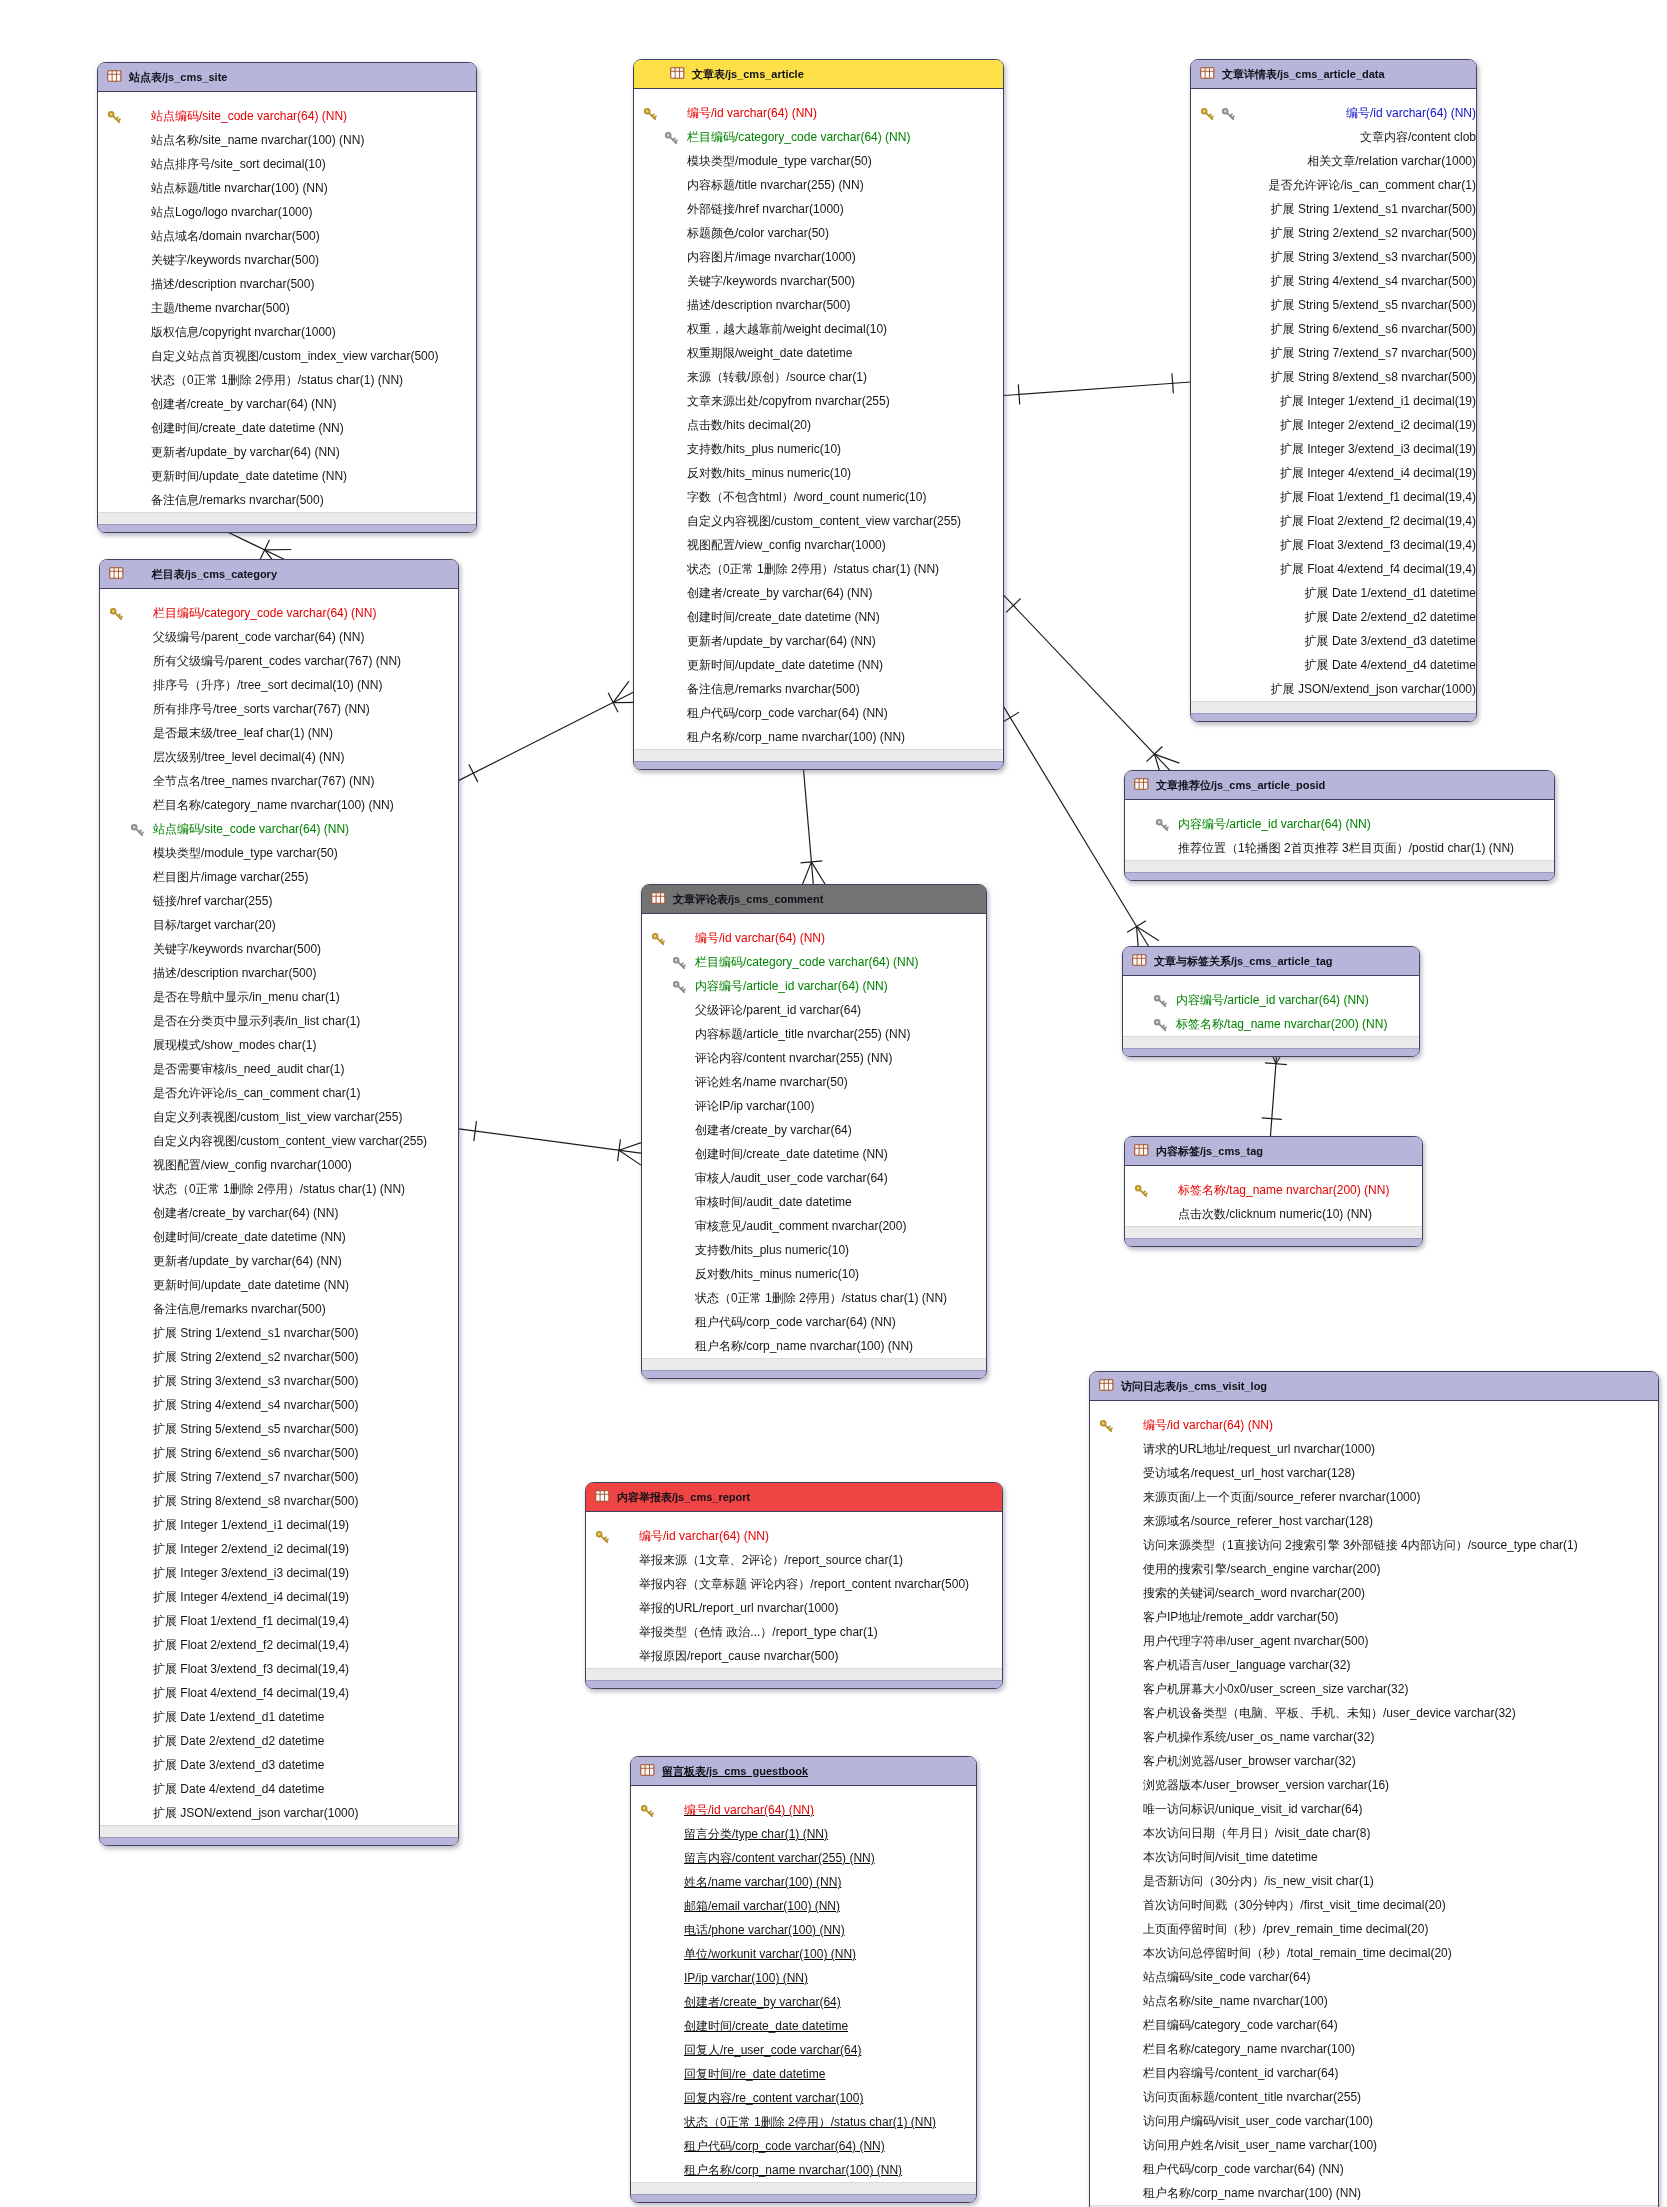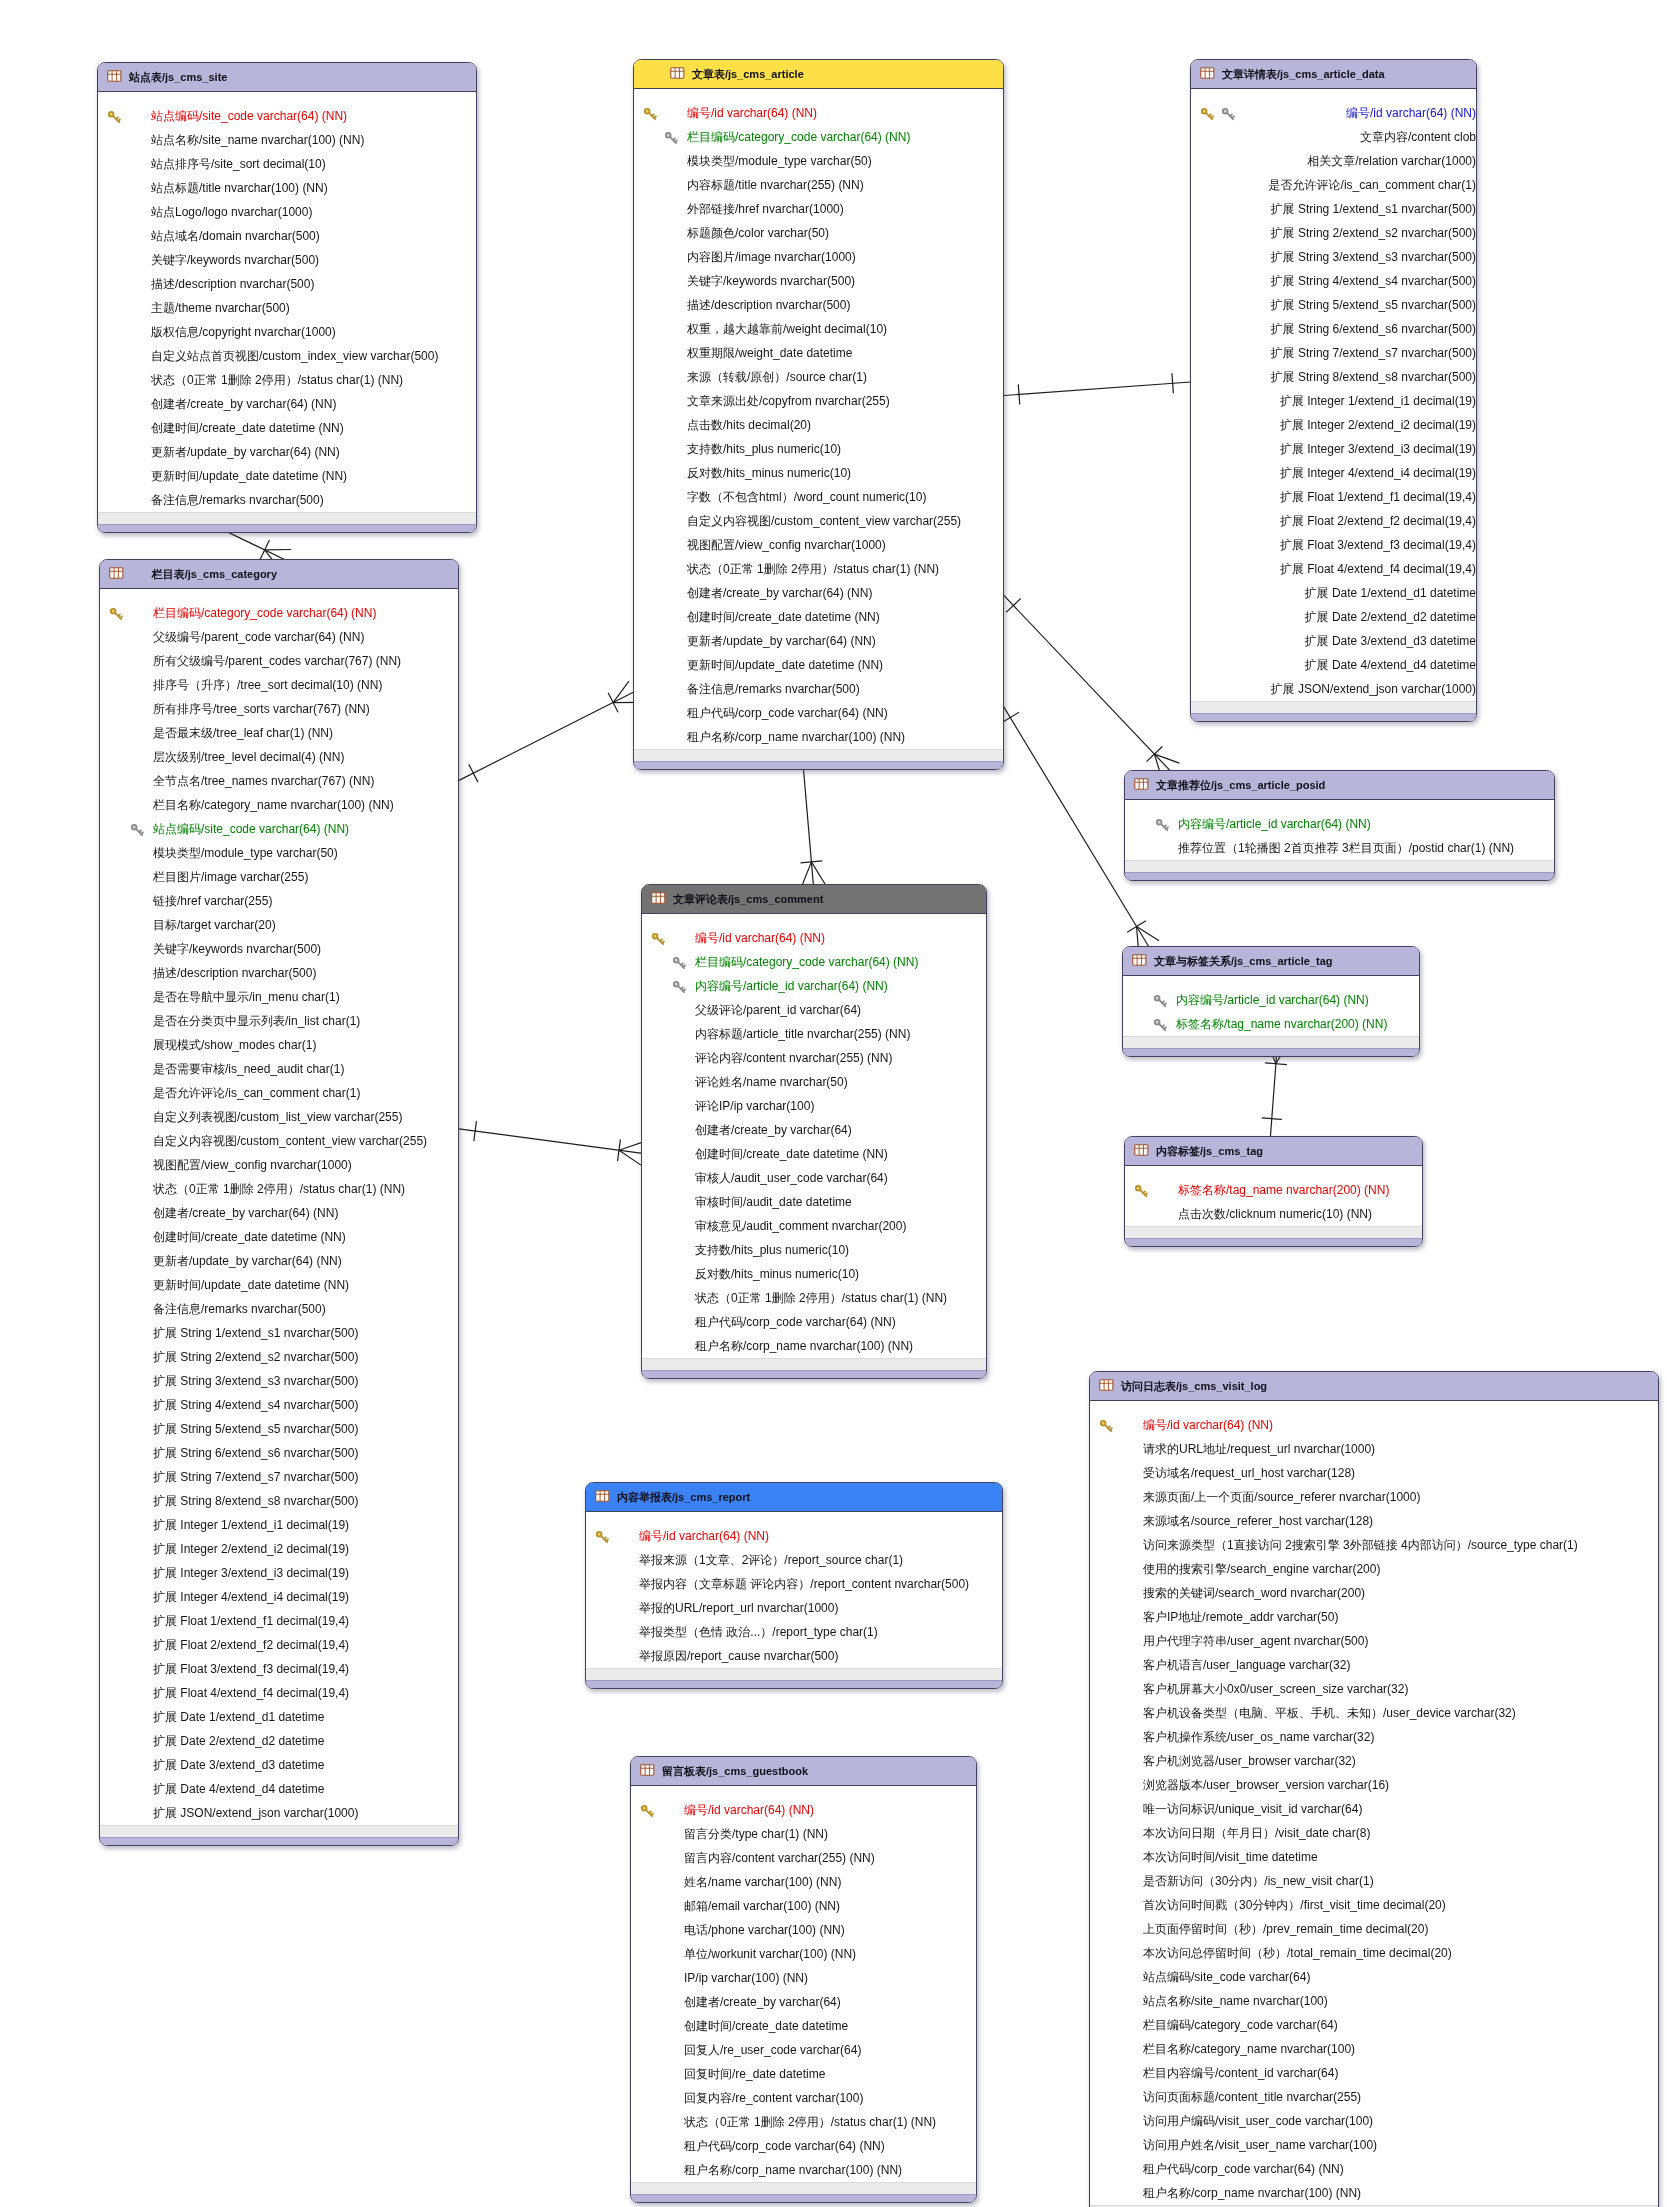--- a/index.html
+++ b/index.html
@@ -432,21 +432,21 @@
         <div class="frow"><span>支持数/hits_plus numeric(10)</span></div>
         <div class="frow"><span>反对数/hits_minus numeric(10)</span></div>
         <div class="frow"><span>状态（0正常 1删除 2停用）/status char(1) (NN)</span></div>
         <div class="frow"><span>租户代码/corp_code varchar(64) (NN)</span></div>
         <div class="frow"><span>租户名称/corp_name nvarchar(100) (NN)</span></div>
       </div>
       <div class="tbl-footer" style="background: rgb(235, 235, 235);"></div>
       <div class="tbl-bottom" style="background: rgb(183, 181, 218);"></div>
     </div>
     <div class="tbl" style="left: 585px; top: 1482px; width: 416px;">
-      <div class="tbl-header" style="background: #3b82f6;">
+      <div class="tbl-header" style="background: #ef4444;">
         <span><svg class="ticon" viewBox="0 0 16 13">
             <rect x="0.8" y="0.8" width="14.4" height="11.4" rx="1" fill="#fdf8f5" stroke="#a0522d" stroke-width="1.2"></rect>
             <line x1="0.8" y1="4.6" x2="15.2" y2="4.6" stroke="#a0522d" stroke-width="1"></line>
             <line x1="5.6" y1="0.8" x2="5.6" y2="12.2" stroke="#a0522d" stroke-width="1"></line>
             <line x1="10.4" y1="0.8" x2="10.4" y2="12.2" stroke="#a0522d" stroke-width="1"></line>
           </svg></span>
         <span>内容举报表/js_cms_report</span>
       </div>
       <div class="tbl-rows">
         <div class="frow"><span class="kslot k1"><svg width="14.6" height="14.6" viewBox="0 0 16 16">
@@ -459,21 +459,21 @@
             </svg></span><span style="color: rgb(230, 0, 0);">编号/id varchar(64) (NN)</span></div>
         <div class="frow"><span>举报来源（1文章、2评论）/report_source char(1)</span></div>
         <div class="frow"><span>举报内容（文章标题 评论内容）/report_content nvarchar(500)</span></div>
         <div class="frow"><span>举报的URL/report_url nvarchar(1000)</span></div>
         <div class="frow"><span>举报类型（色情 政治...）/report_type char(1)</span></div>
         <div class="frow"><span>举报原因/report_cause nvarchar(500)</span></div>
       </div>
       <div class="tbl-footer" style="background: rgb(235, 235, 235);"></div>
       <div class="tbl-bottom" style="background: rgb(183, 181, 218);"></div>
     </div>
-    <div class="tbl" style="left: 630px; top: 1756px; width: 345px;">
+    <div class="tbl" style="left: 630px; top: 1756px; width: 345px; text-decoration: underline;">
       <div class="tbl-header" style="background: rgb(183, 181, 218);">
         <span><svg class="ticon" viewBox="0 0 16 13">
             <rect x="0.8" y="0.8" width="14.4" height="11.4" rx="1" fill="#fdf8f5" stroke="#a0522d" stroke-width="1.2"></rect>
             <line x1="0.8" y1="4.6" x2="15.2" y2="4.6" stroke="#a0522d" stroke-width="1"></line>
             <line x1="5.6" y1="0.8" x2="5.6" y2="12.2" stroke="#a0522d" stroke-width="1"></line>
             <line x1="10.4" y1="0.8" x2="10.4" y2="12.2" stroke="#a0522d" stroke-width="1"></line>
           </svg></span>
         <span>留言板表/js_cms_guestbook</span>
       </div>
       <div class="tbl-rows">

